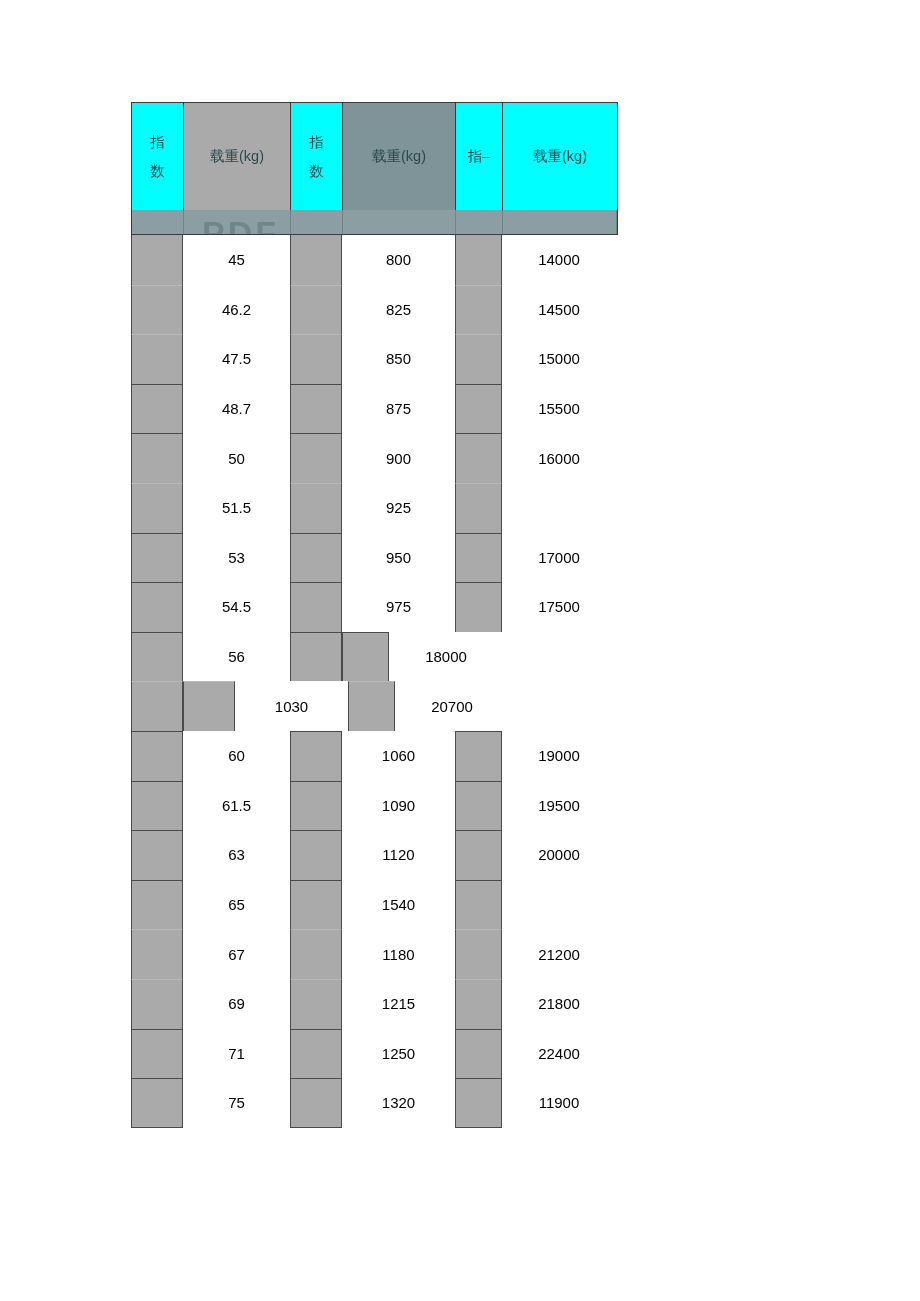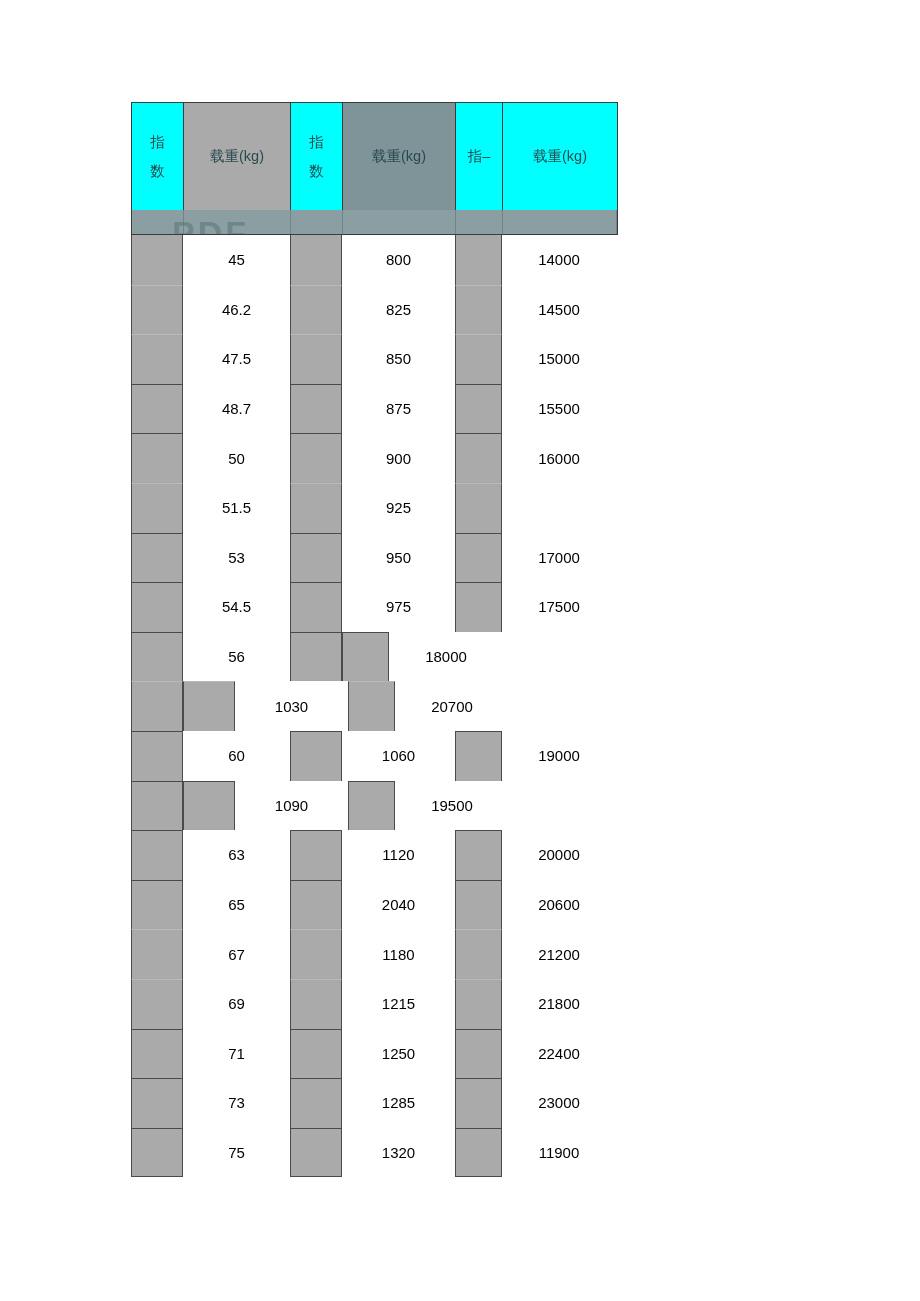--- a/index.html
+++ b/index.html
@@ -60,21 +60,21 @@
     overflow: hidden;
   }
   .bcell {
     box-sizing: border-box;
     background: #8b9fa3;
     border-right: 1px solid #6e8589;
   }
   .bcell:last-child { border-right: none; }
   .watermark {
     position: absolute;
-    left: 40px;
+    left: 70px;
     top: 6px;
     font-size: 34px;
     font-weight: bold;
     letter-spacing: 3px;
     color: rgba(90,115,120,0.55);
     line-height: 1;
     pointer-events: none;
     white-space: nowrap;
     text-decoration: underline;
   }
@@ -233,40 +233,40 @@
       <div class="drow sep-dark">
         <div class="dcell idx c1"></div>
         <div class="dcell val c2">60</div>
         <div class="dcell idx c3"></div>
         <div class="dcell val c4">1060</div>
         <div class="dcell idx c5"></div>
         <div class="dcell val c6">19000</div>
       </div>
       <div class="drow sep-dark">
         <div class="dcell idx c1"></div>
+        <div class="dcell val c2">61.5</div>
         <div class="dcell idx c3"></div>
         <div class="dcell val c4">1090</div>
         <div class="dcell idx c5"></div>
         <div class="dcell val c6">19500</div>
       </div>
       <div class="drow sep-dark">
         <div class="dcell idx c1"></div>
         <div class="dcell val c2">63</div>
         <div class="dcell idx c3"></div>
         <div class="dcell val c4">1120</div>
         <div class="dcell idx c5"></div>
         <div class="dcell val c6">20000</div>
       </div>
       <div class="drow sep-dark">
         <div class="dcell idx c1"></div>
         <div class="dcell val c2">65</div>
         <div class="dcell idx c3"></div>
-        <div class="dcell val c4">2040</div>
-        <div class="dcell idx c5"></div>
-        <div class="dcell val c6">20600</div>
+        <div class="dcell val c4">1540</div>
+        <div class="dcell idx c5"></div>
       </div>
       <div class="drow sep-light">
         <div class="dcell idx c1"></div>
         <div class="dcell val c2">67</div>
         <div class="dcell idx c3"></div>
         <div class="dcell val c4">1180</div>
         <div class="dcell idx c5"></div>
         <div class="dcell val c6">21200</div>
       </div>
       <div class="drow sep-light">
@@ -280,28 +280,20 @@
       <div class="drow sep-dark">
         <div class="dcell idx c1"></div>
         <div class="dcell val c2">71</div>
         <div class="dcell idx c3"></div>
         <div class="dcell val c4">1250</div>
         <div class="dcell idx c5"></div>
         <div class="dcell val c6">22400</div>
       </div>
       <div class="drow sep-dark">
         <div class="dcell idx c1"></div>
-        <div class="dcell val c2">73</div>
-        <div class="dcell idx c3"></div>
-        <div class="dcell val c4">1285</div>
-        <div class="dcell idx c5"></div>
-        <div class="dcell val c6">23000</div>
-      </div>
-      <div class="drow sep-dark">
-        <div class="dcell idx c1"></div>
         <div class="dcell val c2">75</div>
         <div class="dcell idx c3"></div>
         <div class="dcell val c4">1320</div>
         <div class="dcell idx c5"></div>
         <div class="dcell val c6">11900</div>
       </div>
     </div>
 
 </div>
 

